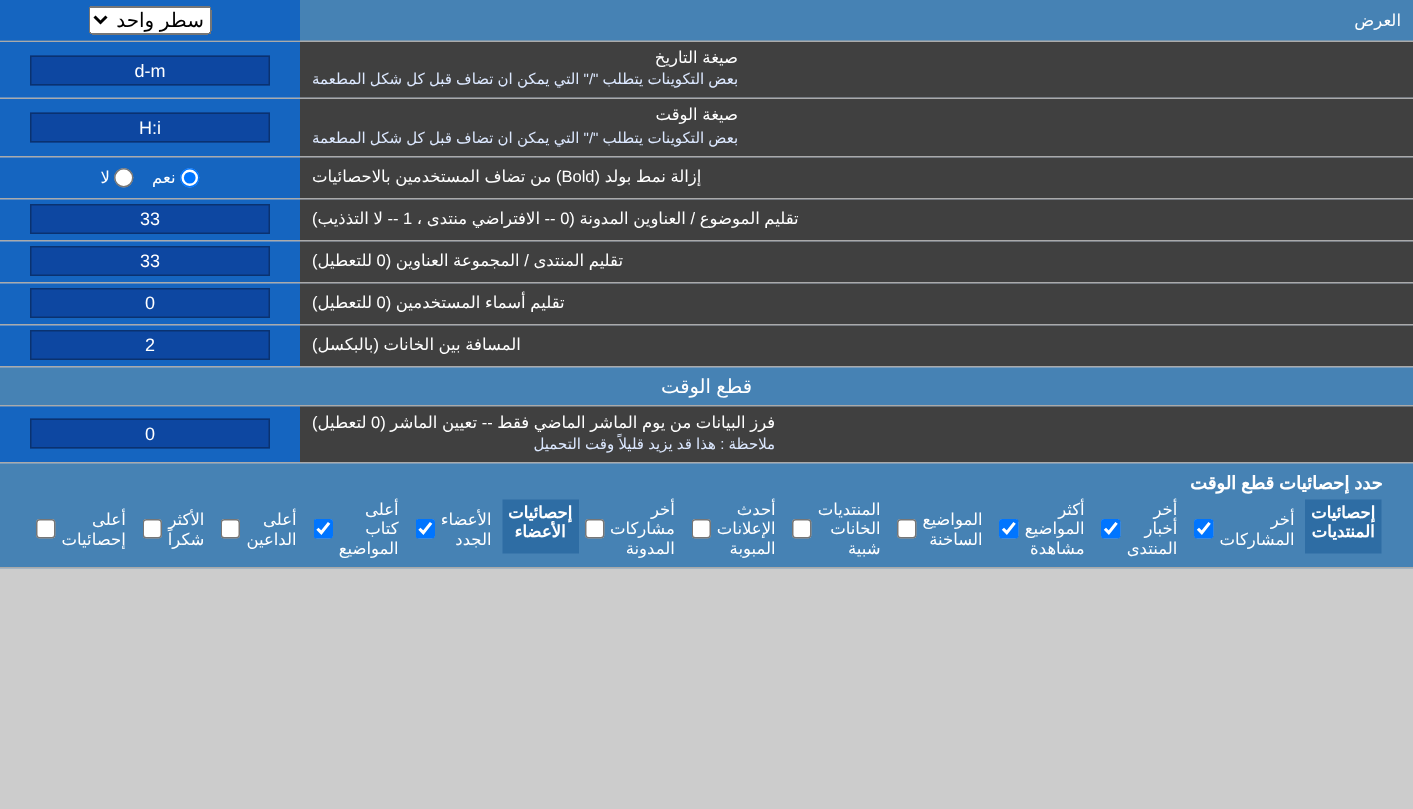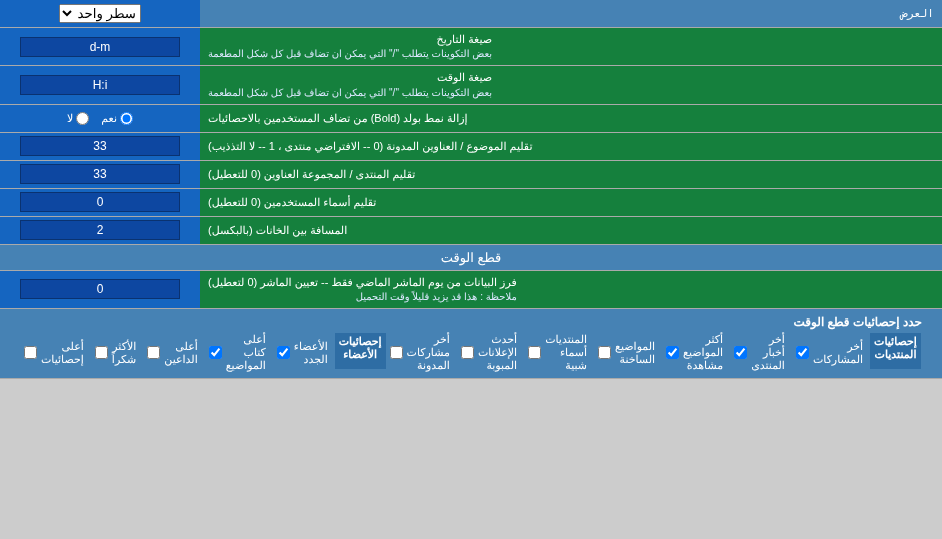--- a/index.html
+++ b/index.html
@@ -13,21 +13,21 @@
       width: 942px;
       background: #b0c4de;
     }
     .row {
       display: flex;
       border-bottom: 1px solid #aaa;
       min-height: 28px;
       align-items: stretch;
     }
     .row-label {
-      background: #15803d;
+      background: #404040;
       color: #fff;
       flex: 1;
       padding: 4px 8px;
       display: flex;
       align-items: center;
       justify-content: flex-end;
       text-align: right;
       font-size: 11px;
       line-height: 1.4;
     }
@@ -122,21 +122,20 @@
       background: #4682b4;
       border-bottom: 1px solid #aaa;
       align-items: center;
     }
     .top-row-label {
       flex: 1;
       color: #fff;
       text-align: right;
       padding: 4px 8px;
       font-size: 11px;
-      font-family: Liberation Mono, monospace;
     }
     .top-row-select {
       background: #1565c0;
       padding: 4px 8px;
       min-width: 200px;
       display: flex;
       justify-content: center;
     }
     .note-text {
       font-size: 10px;
@@ -268,21 +267,21 @@
         </div>
         <div class="checkbox-item">
           <span>أكثر المواضيع مشاهدة</span>
           <input type="checkbox" checked="" style="">
         </div>
         <div class="checkbox-item">
           <span>المواضيع الساخنة</span>
           <input type="checkbox" style="">
         </div>
         <div class="checkbox-item">
-          <span>المنتديات أسماء شبية</span>
+          <span>المنتديات الخانات شبية</span>
           <input type="checkbox" style="">
         </div>
         <div class="checkbox-item">
           <span>أحدث الإعلانات المبوبة</span>
           <input type="checkbox" style="">
         </div>
         <div class="checkbox-item">
           <span>أخر مشاركات المدونة</span>
           <input type="checkbox" style="">
         </div>

